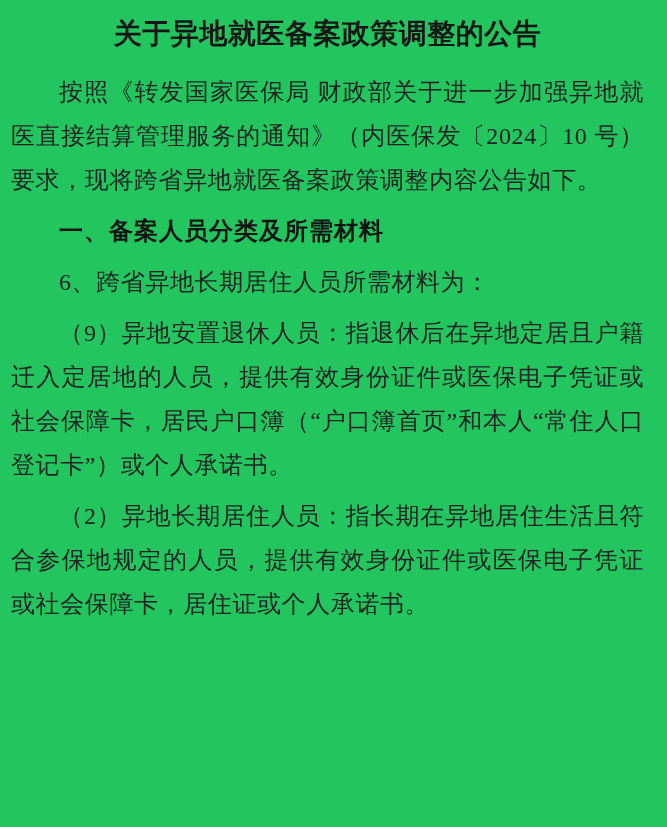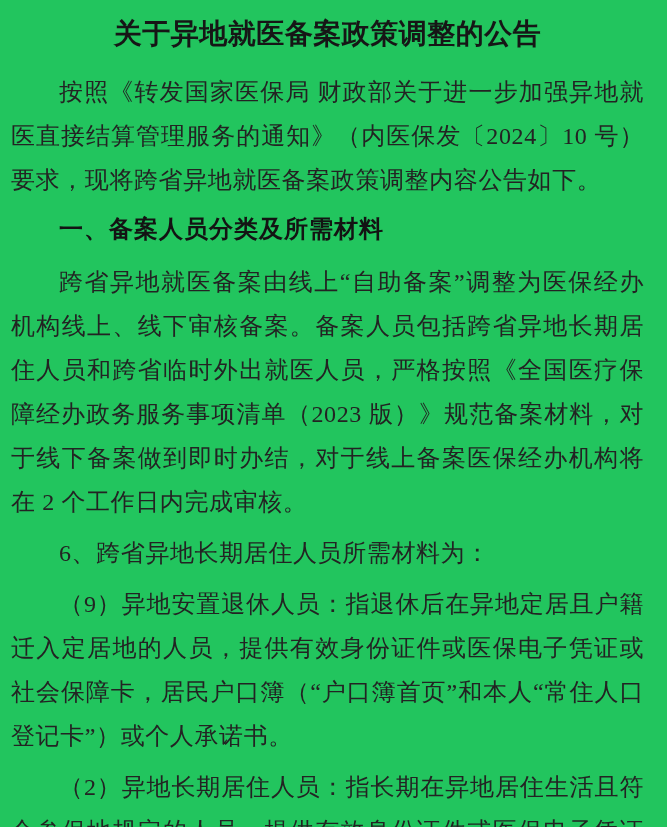--- a/index.html
+++ b/index.html
@@ -32,36 +32,35 @@
     font-size: 24px;
     line-height: 44px;
     text-align: justify;
     text-justify: inter-character;
     text-indent: 2em;
     letter-spacing: 0.6px;
     margin: 7px;
     word-break: break-all;
   }
   .para.heading {
-    font-family: Liberation Mono, monospace;
+    font-family: Liberation Serif, serif;
     font-weight: bold;
     color: #131313;
     letter-spacing: 1px;
   }
 </style>
 </head>
 <body>
 
 <div class="page">
   <h1 class="doc-title">关于异地就医备案政策调整的公告</h1>
 
   <p class="para">按照《转发国家医保局 财政部关于进一步加强异地就医直接结算管理服务的通知》（内医保发〔2024〕10 号）要求，现将跨省异地就医备案政策调整内容公告如下。</p>
 
   <p class="para heading">一、备案人员分类及所需材料</p>
 
-  <p class="para">跨省异地就医备案由线上“自助备案”调整为医保经办机构线上、线下审核备案。备案人员包括跨省异地长期居住人员和跨省临时外出就医人员，严格按照《全国医疗保障经办政务服务事项清单（2023 版）》规范备案材料，对于线下备案做到即时办结，对于线上备案医保经办机构将在 2 个工作日内完成审核。</p>
 
   <p class="para">6、跨省异地长期居住人员所需材料为：</p>
 
   <p class="para">（9）异地安置退休人员：指退休后在异地定居且户籍迁入定居地的人员，提供有效身份证件或医保电子凭证或社会保障卡，居民户口簿（“户口簿首页”和本人“常住人口登记卡”）或个人承诺书。</p>
 
   <p class="para">（2）异地长期居住人员：指长期在异地居住生活且符合参保地规定的人员，提供有效身份证件或医保电子凭证或社会保障卡，居住证或个人承诺书。</p>
 </div>
 
 </body></html>

